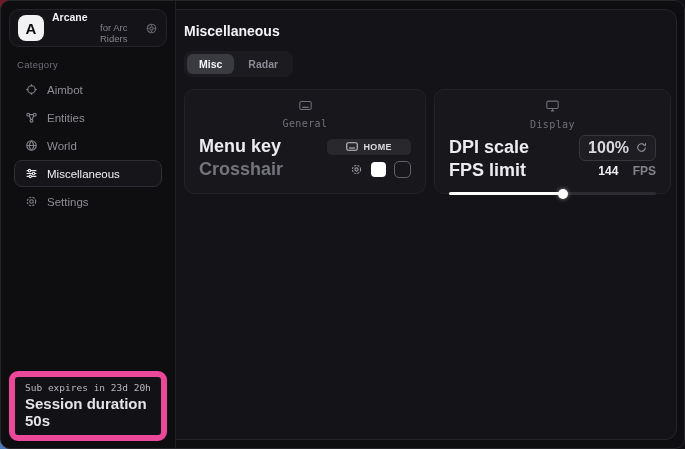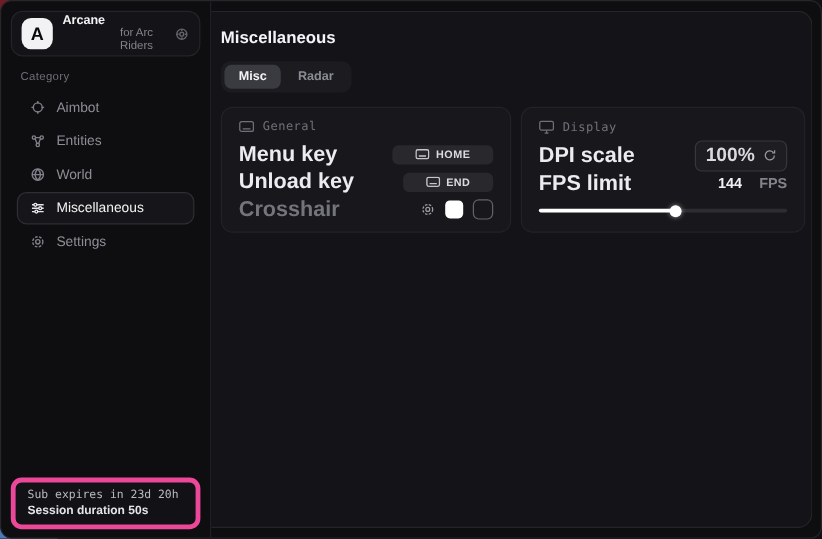--- a/index.html
+++ b/index.html
@@ -40,42 +40,42 @@
     display:flex; align-items:center; gap:9px; height:27px; margin-bottom:1px;
     padding:0 10px; border:1px solid transparent; border-radius:8px;
     color:#8d8d95; font-size:11.5px; cursor:default;
   }
   .nav-item .ic { display:flex; color:#80808a; }
   .nav-item.active { color:#f1f1f3; background:#16161a; border-color:#2e2e34; }
   .nav-item.active .ic { color:#e8e8ec; }
 
   .side-footer {
     position:absolute; left:8px; right:8px; bottom:7px;
-    border:4px solid #ec4899; border-radius:9px; background:#121216;
+    border:6px solid #ec4899; border-radius:9px; background:#121216;
     padding:5px 10px 6px;
   }
   .side-footer .l1 { font-family:"DejaVu Sans Mono", monospace; font-size:9.5px; color:#b9b9c0; }
-  .side-footer .l2 { font-size:10px; color:#e4e4e8; font-weight:bold; margin-top:2px; }
+  .side-footer .l2 { font-size:15px; color:#e4e4e8; font-weight:bold; margin-top:2px; }
 
   
   .main-wrap { flex:1; position:relative; }
   .main-card {
     position:absolute; top:8px; right:7px; bottom:8px; left:0;
     background:#141418; border:1px solid #242429; border-left:none;
     border-radius:0 12px 12px 0; padding:13px 0 0 8px;
   }
   .page-title { color:#f4f4f6; font-size:14px; font-weight:bold; margin-bottom:12px; }
 
   .tabbar { display:inline-flex; background:#1b1b20; border-radius:8px; padding:3px; gap:2px; }
   .tab { font-size:10.5px; color:#8b8b93; padding:4px 12px; border-radius:6px; font-weight:bold; cursor:default; }
   .tab.active { background:#3a3a41; color:#f4f4f6; }
 
   .panels { display:grid; grid-template-columns:242px 237px; gap:8px; margin-top:12px; }
   .panel { background:#18181c; border:1px solid #222227; border-radius:10px; padding:10px 14px 12px; height:105px; }
-  .panel-head { display:flex; align-items:center; gap:7px; color:#70707a; margin-bottom:6px; }
+  .panel-head { display:flex; align-items:center; gap:7px; color:#70707a; margin-bottom:6px;flex-direction:column; }
   .panel-head .ph-label { font-family:"DejaVu Sans Mono", monospace; font-size:10px; letter-spacing:.4px; }
 
   .row { display:flex; align-items:center; justify-content:space-between; height:23px; }
   .row-label { color:#ececf0; font-size:18px; font-weight:bold; }
   .row-label.muted { color:#74747d; }
 
   .keybind {
     display:inline-flex; align-items:center; gap:5px;
     background:#28282d; border-radius:5px; padding:3px 19px;
     color:#dcdce0; font-size:9px; font-weight:bold; letter-spacing:.4px; cursor:default;
@@ -228,32 +228,20 @@
               <span class="ic">
                 <svg width="12" height="9" viewBox="0 0 16 12" fill="none" stroke="currentColor" stroke-width="1.5">
                   <rect x="1" y="1" width="14" height="10" rx="2"></rect>
                     <path d="M4 8h8"></path>
                 </svg>
               </span>
               <span>HOME</span>
             </span>
           </div>
 
-          <div class="row">
-            <span class="row-label">Unload key</span>
-            <span class="keybind">
-              <span class="ic">
-                <svg width="12" height="9" viewBox="0 0 16 12" fill="none" stroke="currentColor" stroke-width="1.5">
-                  <rect x="1" y="1" width="14" height="10" rx="2"></rect>
-                    <path d="M4 8h8"></path>
-                </svg>
-              </span>
-              <span>END</span>
-            </span>
-          </div>
 
           <div class="row">
             <span class="row-label muted">Crosshair</span>
             <span class="crosshair-controls">
               <span class="mini-gear">
                 <svg width="13" height="13" viewBox="0 0 16 16" fill="none" stroke="currentColor" stroke-width="1.3">
                   <circle cx="8" cy="8" r="2"></circle>
                   <circle cx="8" cy="8" r="5" stroke-dasharray="2.6 1.4"></circle>
                 </svg>
               </span>

